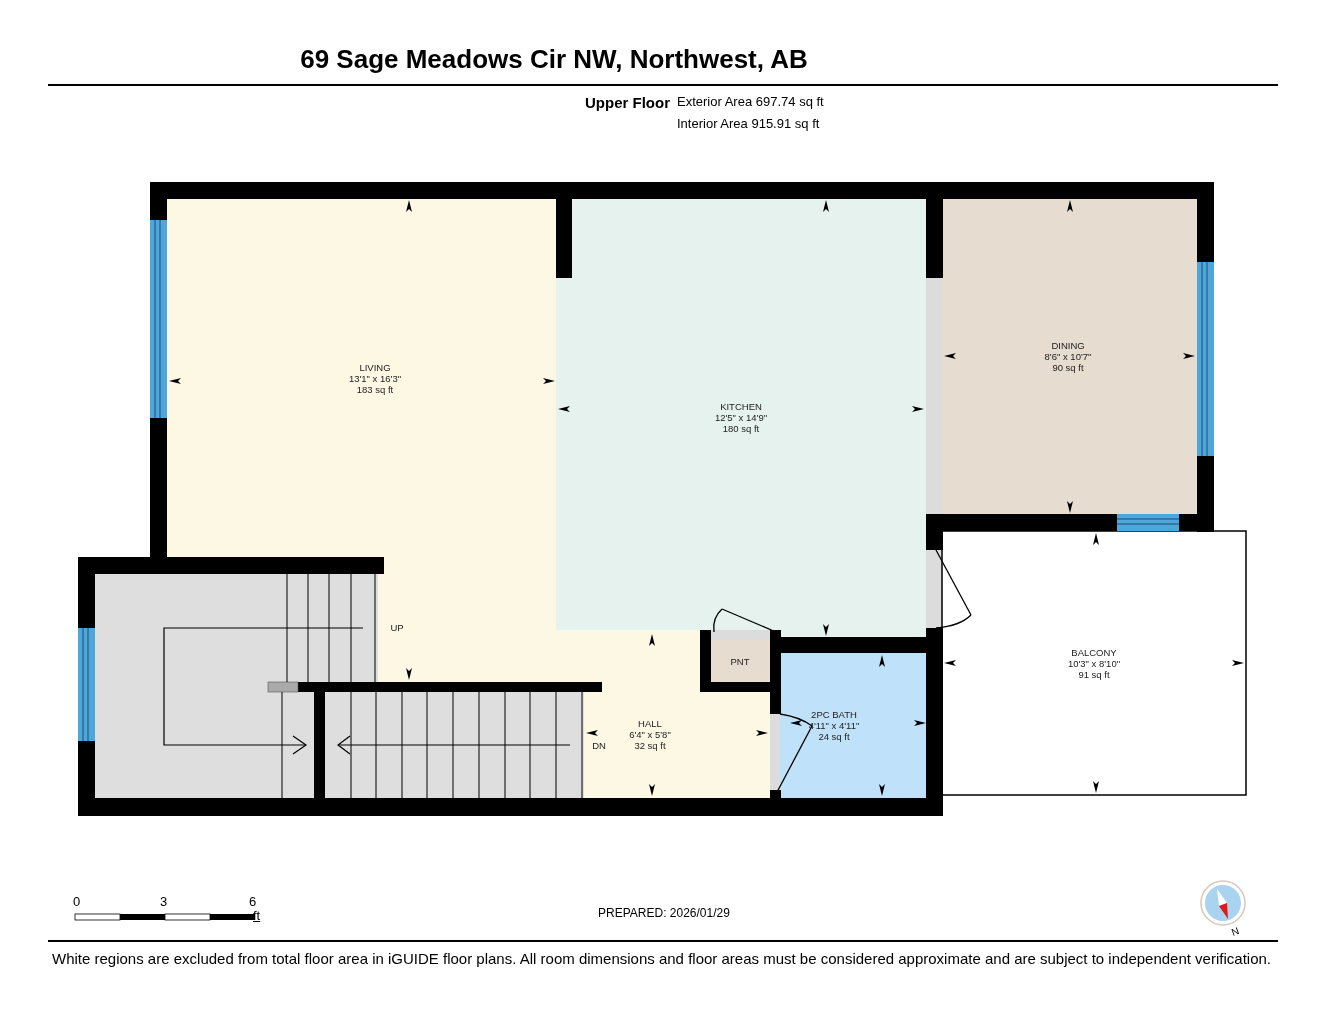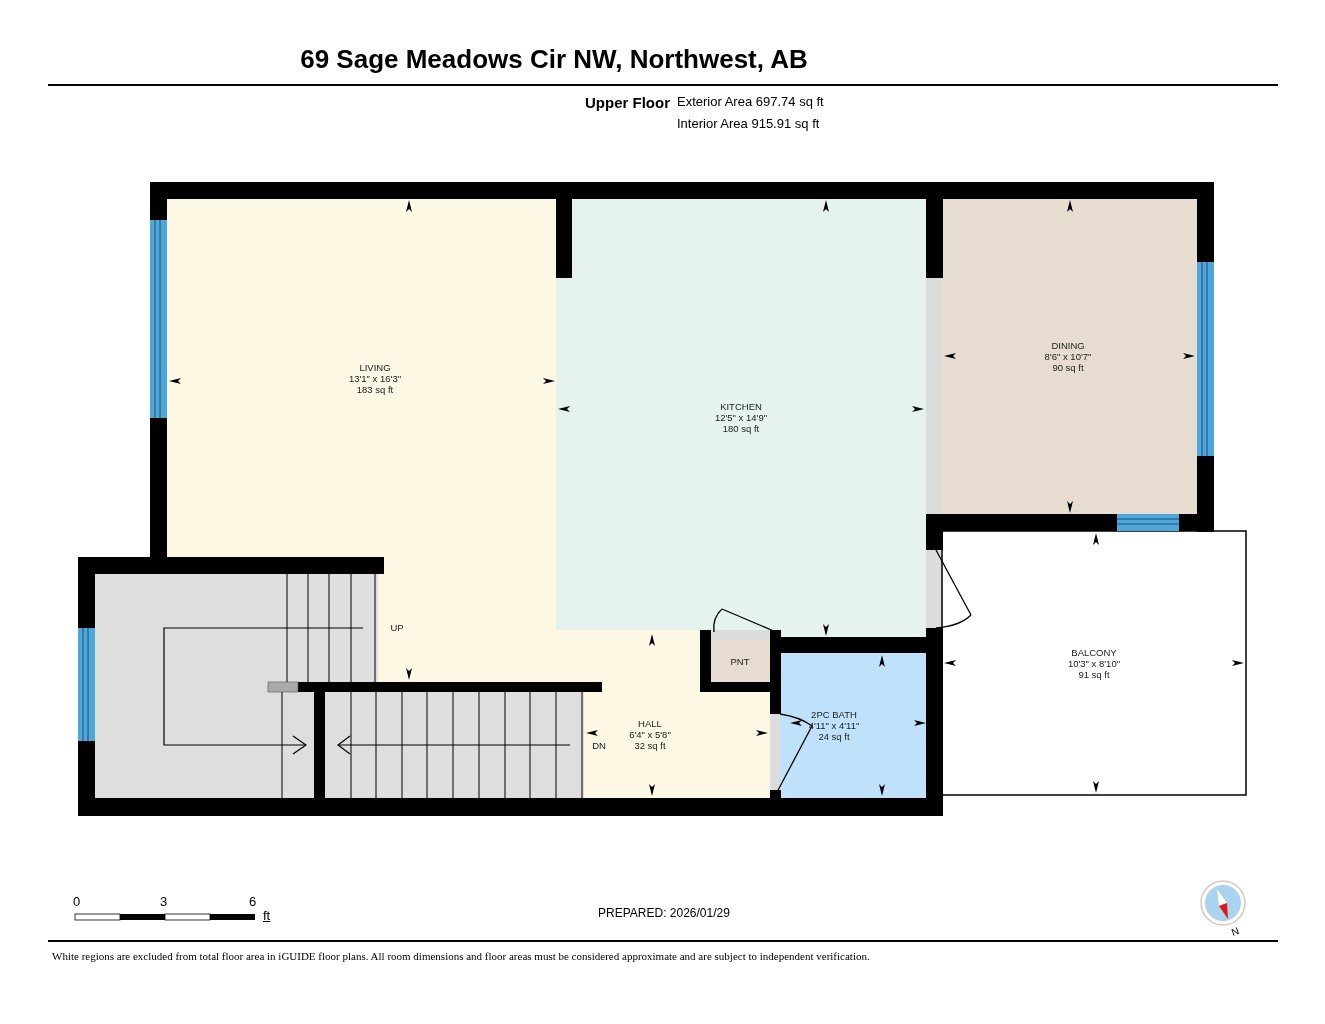--- a/index.html
+++ b/index.html
@@ -5,21 +5,21 @@
   html, body { margin:0; padding:0; background:#ffffff; }
   body { width:1325px; height:1024px; position:relative; overflow:hidden; font-family:"Liberation Sans", sans-serif; color:#000; }
   .title { position:absolute; left:0; width:1108px; top:44px; text-align:center; font-size:26px; font-weight:bold; }
   .rule { position:absolute; left:48px; width:1230px; height:2px; background:#000; }
   .floor-label { position:absolute; left:585px; top:94px; font-size:15px; font-weight:bold; }
   .area-line { position:absolute; left:677px; font-size:13px;text-align:right; }
   svg.plan { position:absolute; left:0; top:0; }
   .room-text { font-family:"Liberation Sans", sans-serif; font-size:9.5px; fill:#222; text-anchor:middle; }
   .scale-lbl { position:absolute; font-size:13px; }
   .prepared { position:absolute; left:598px; top:906px; font-size:12px;text-align:right; }
-  .disclaimer { position:absolute; left:52px; top:950px; font-size:11px;font-family:Liberation Serif, serif; }
+  .disclaimer { position:absolute; left:52px; top:950px; font-size:15px; }
 </style>
 </head>
 <body>
 
 <div class="title">69 Sage Meadows Cir NW, Northwest, AB</div>
 <div class="rule" style="top:84px;"></div>
 <div class="floor-label">Upper Floor</div>
 <div class="area-line" style="top:94px;">Exterior Area 697.74 sq ft</div>
 <div class="area-line" style="top:116px;">Interior Area 915.91 sq ft</div>
 
@@ -184,17 +184,17 @@
     <circle cx="1223" cy="903" r="18" fill="#a9d3ef"></circle>
     <path d="M1217,889 L1227,903 L1219,906 Z" fill="#ffffff"></path>
     <path d="M1219,906 L1227,903 L1228,919 Z" fill="#e01818"></path>
     <text x="1233" y="936" font-size="10" font-family="Liberation Sans, sans-serif" transform="rotate(-20 1233 936)">N</text>
   </g>
 </svg>
 
 <div class="scale-lbl" style="left:73px; top:894px;">0</div>
 <div class="scale-lbl" style="left:160px; top:894px;">3</div>
 <div class="scale-lbl" style="left:249px; top:894px;">6</div>
-<div class="scale-lbl" style="left:263px; top:908px;text-decoration:underline;">ft</div>
+<div class="scale-lbl" style="left:253px; top:908px;text-decoration:underline;">ft</div>
 
 <div class="prepared">PREPARED: 2026/01/29</div>
 <div class="rule" style="top:940px;"></div>
 <div class="disclaimer">White regions are excluded from total floor area in iGUIDE floor plans. All room dimensions and floor areas must be considered approximate and are subject to independent verification.</div>
 
 </body></html>

